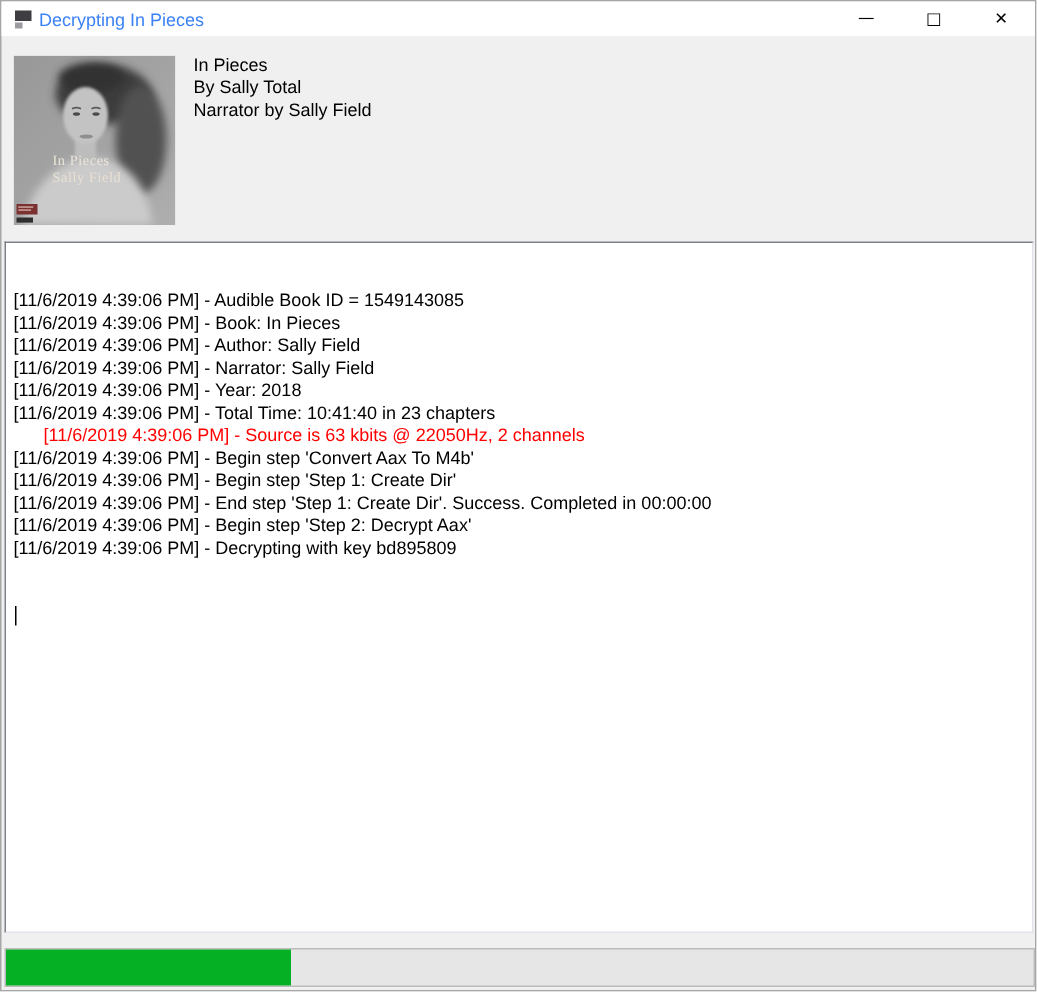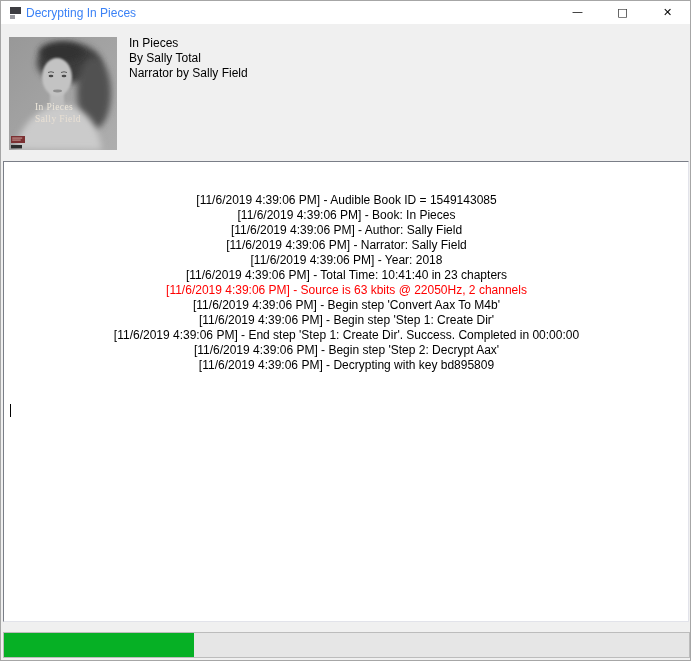--- a/index.html
+++ b/index.html
@@ -39,24 +39,24 @@
     position:absolute;left:128px;top:35px;
     font-size:12px;line-height:15px;color:#000;
   }
   
   .log{
     position:absolute;left:2px;top:160px;width:686px;height:461px;
     box-sizing:border-box;background:#ffffff;
     border:1px solid;border-color:#7a7e87 #e2e3ea #e2e3ea #7a7e87;
     padding:1px 4px 0 5px;overflow:hidden;
     font-size:12px;line-height:15px;color:#000;
-    white-space:pre;cursor:text;text-align:center;
+    white-space:pre;cursor:text;
   }
   .log-line{height:15px;}
-  .log-line.error{color:#ff0000;}
+  .log-line.error{color:#ff0000;margin-left:20px;}
   .caret{width:1px;height:13px;background:#000;margin-top:1px;margin-left:1px;}
   
   .progressbar{
     position:absolute;left:2px;top:631px;width:687px;height:26px;
     box-sizing:border-box;border:1px solid #bcbcbc;background:#e6e6e6;
   }
   .progress-fill{height:100%;width:0;background:#06b025;}
 </style>
 </head>
 <body>

